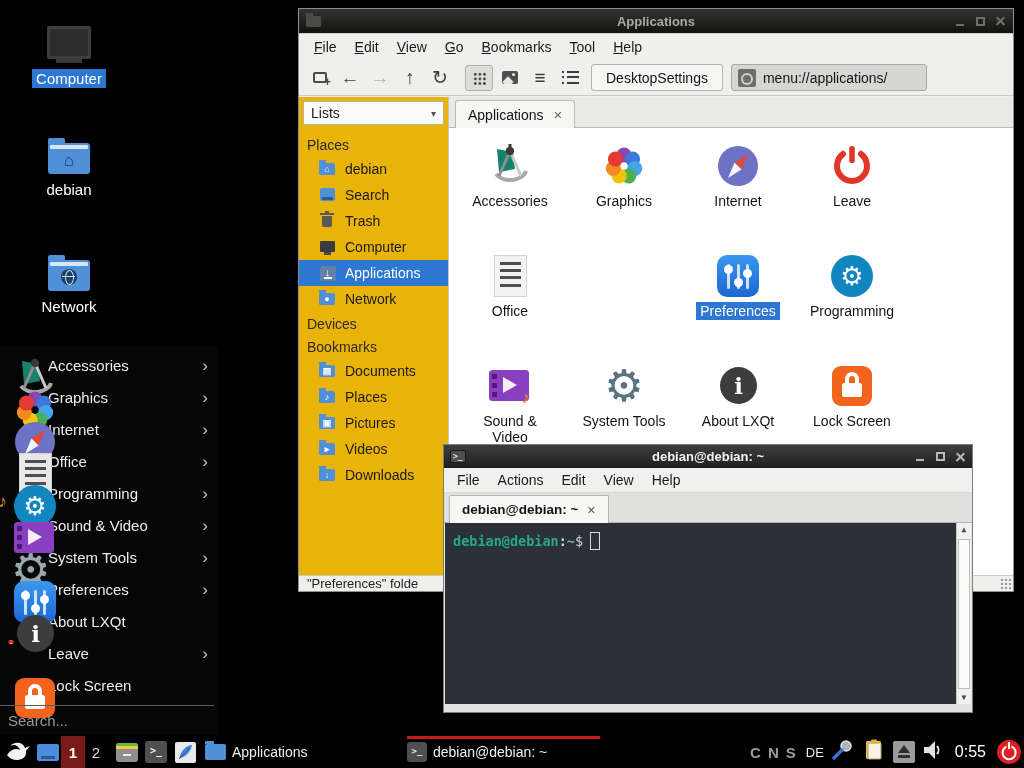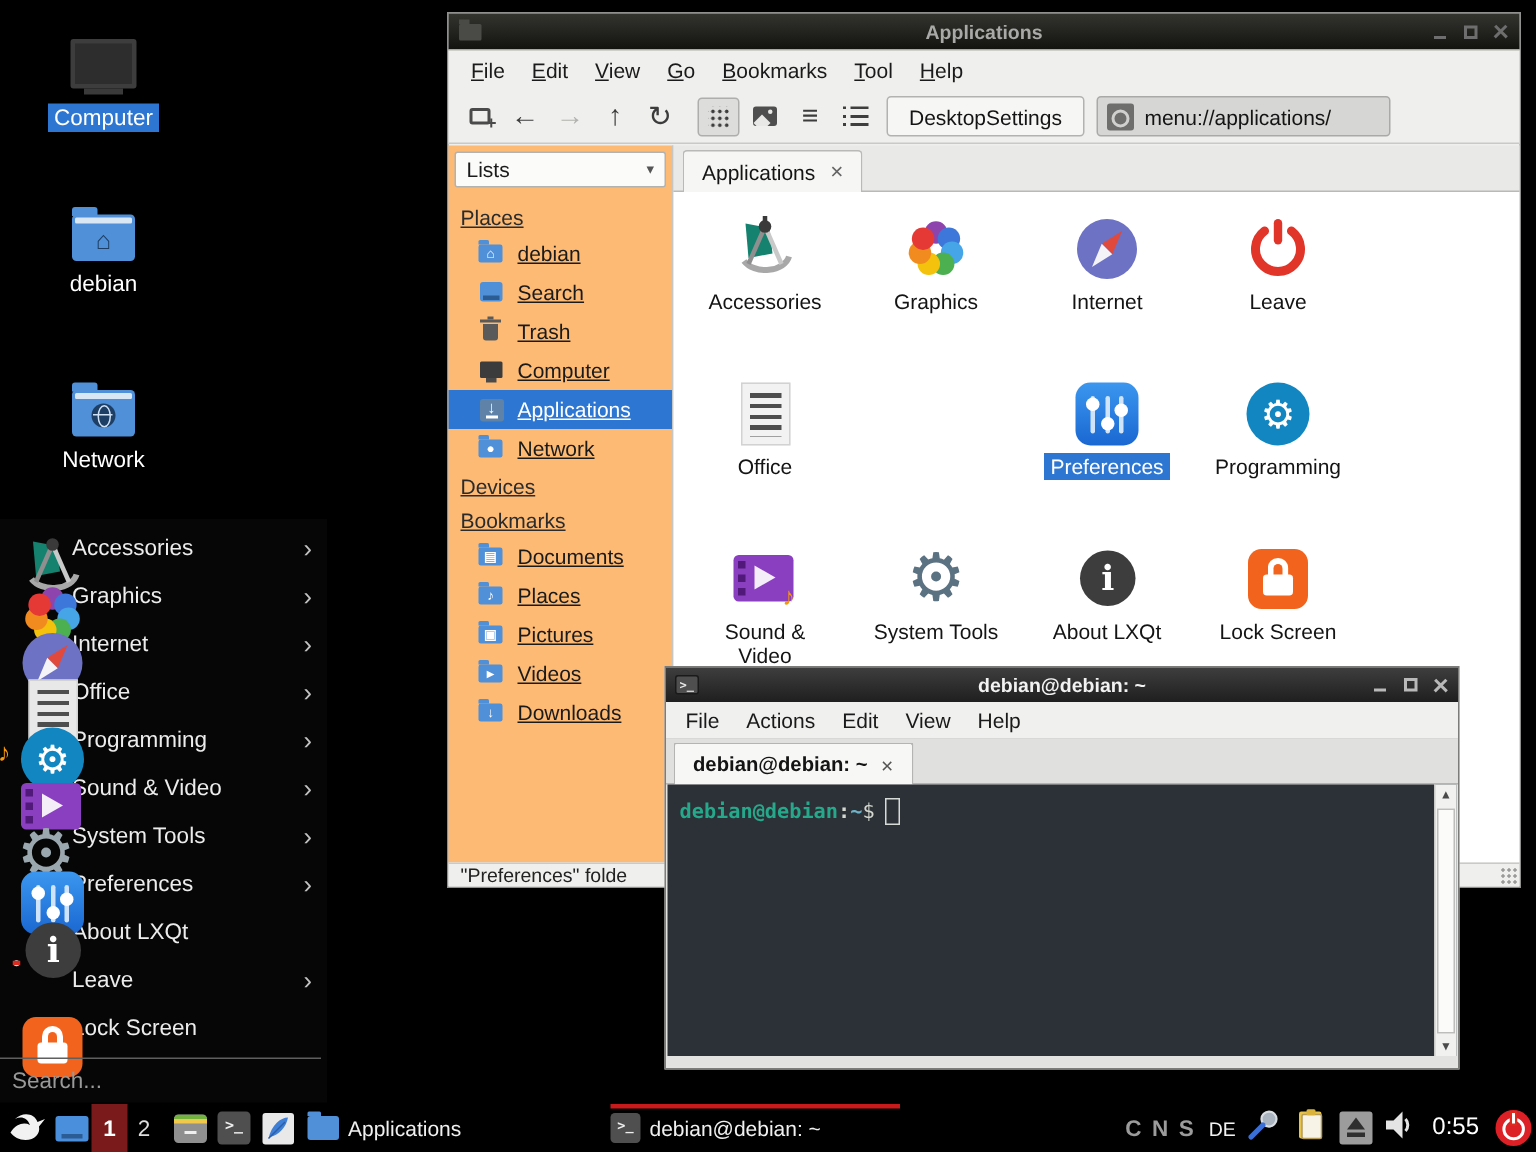--- a/index.html
+++ b/index.html
@@ -87,25 +87,25 @@
   .listglyph { width:15px; height:13px; background:repeating-linear-gradient(to bottom,#3e3e3e 0 2px,transparent 2px 5.5px); }
   .listglyph.dots { position:relative; width:12px; margin-left:5px; }
   .listglyph.dots::before { content:""; position:absolute; left:-5px; top:0; width:2.5px; height:13px; background:repeating-linear-gradient(to bottom,#3e3e3e 0 2px,transparent 2px 5.5px); }
   #pathbar { margin-left:8px; width:196px; height:27px; background:#d6d6d4; border:1px solid #a9a9a7; border-radius:3px; display:flex; align-items:center; padding:0 6px; }
   #pathbar .pico { width:18px; height:18px; background:#6e6e6c; border-radius:2px; margin-right:7px; position:relative; }
   #pathbar .pico::before { content:""; position:absolute; left:3px; top:4px; width:8px; height:8px; border:2px solid #d0d0ce; border-radius:50%; }
   #pathbar .ptxt { font-size:14px; color:#141414; white-space:nowrap; }
   #desktopsettings { margin-left:6px; height:27px; padding:0 14px; background:#f6f6f5; border:1px solid #b2b2b0; border-radius:3px; font-size:14px; color:#141414; display:flex; align-items:center; }
 
   #fm-body { position:absolute; left:0; top:88px; bottom:16px; right:0; display:flex; }
-  #fm-sidebar { width:150px; background:#fdba74; border-right:1px solid #c6c6c4; position:relative; font-size:14px; color:#1a1a1a; }
+  #fm-sidebar { width:150px; background:#eab308; border-right:1px solid #c6c6c4; position:relative; font-size:14px; color:#1a1a1a; }
   #lists-combo { position:absolute; left:4px; top:4px; width:141px; height:24px; background:#fbfbfa; border:1px solid #b2b2b0; border-radius:2px; display:flex; align-items:center; padding:0 7px; }
   #lists-combo .cmb-arrow { margin-left:auto; font-size:10px; color:#555; }
   .side-list { position:absolute; left:0; right:0; top:36px; }
-  .srow { height:26px; display:flex; align-items:center; padding-left:20px;text-decoration:underline; }
+  .srow { height:26px; display:flex; align-items:center; padding-left:20px; }
   .srow.hdr { padding-left:8px; height:23px; color:#2b2b2b; }
   .srow.sel { background:#2d77d2; color:#fff; }
   .srow .sic { width:17px; height:17px; margin-right:9px; flex:none; position:relative; }
   .sfolder { position:absolute; left:0; top:2.5px; width:16px; height:12px; background:#4f90d9; border-radius:1.5px; }
   .sfolder::before { content:""; position:absolute; top:-3px; left:0; width:7px; height:3px; background:#4f90d9; border-radius:1px 1px 0 0; }
   .sfolder .em { position:absolute; inset:0; display:flex; align-items:center; justify-content:center; font-size:9px; color:#fff; font-weight:bold; line-height:1; }
   .sdesktop { position:absolute; left:0.5px; top:1.5px; width:15px; height:13px; background:#4f90d9; border-radius:2px; }
   .sdesktop::after { content:""; position:absolute; left:2px; bottom:1.5px; right:2px; height:3px; background:#2b5d94; }
   .strash { position:absolute; left:3px; top:3px; width:10px; height:11px; background:#5a5a5a; border-radius:0 0 2px 2px; }
   .strash::before { content:""; position:absolute; top:-3px; left:-2px; width:14px; height:2.5px; background:#5a5a5a; }

